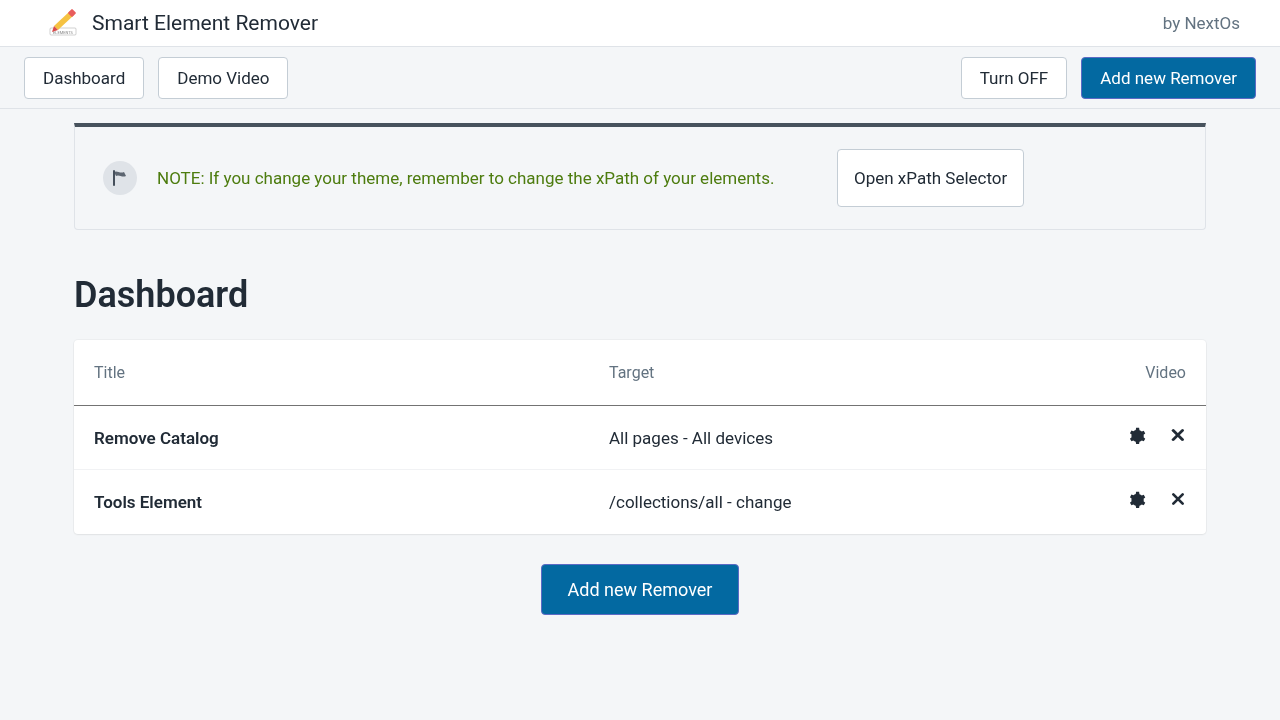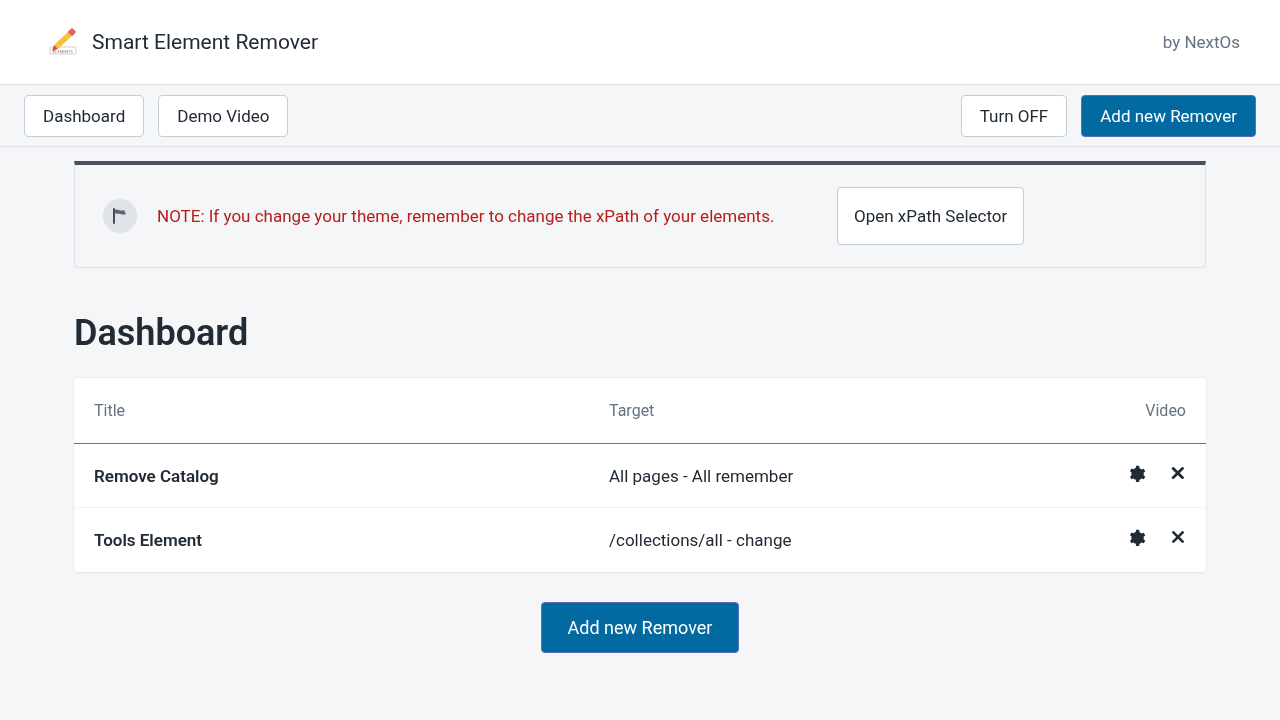--- a/index.html
+++ b/index.html
@@ -7,21 +7,21 @@
       font-family: -apple-system, BlinkMacSystemFont, "Segoe UI", Roboto, Helvetica, Arial, sans-serif;
       background: #f4f6f8;
       color: #212b36;
       width: 1280px;
       height: 720px;
       overflow: hidden;
     }
     .topbar {
       background: #fff;
       border-bottom: 1px solid #dfe3e8;
-      height: 85px;
+      height: 47px;
       display: flex;
       align-items: center;
       justify-content: space-between;
       padding: 0 40px 0 48px;
     }
     .topbar-left {
       display: flex;
       align-items: center;
       gap: 14px;
     }
@@ -87,21 +87,21 @@
       border-radius: 50%;
       background: #dfe3e8;
       display: flex;
       align-items: center;
       justify-content: center;
       flex-shrink: 0;
       color: #454f5b;
     }
     .notice-text {
       font-size: 17px;
-      color: #b91c1c;
+      color: #4d7c0f;
       flex: 1;
       max-width: 660px;
     }
     .notice .btn {
       font-size: 17px;
       padding: 18px 16px;
     }
     .page-title {
       margin-top: 44px;
       font-size: 36px;
@@ -211,21 +211,21 @@
 
   <div class="table-card">
     <div class="table-header">
       <div class="col-title">Title</div>
       <div class="col-target">Target</div>
       <div class="col-tools" style="display:block;">Video</div>
     </div>
 
     <div class="table-row">
       <div class="col-title">Remove Catalog</div>
-      <div class="col-target">All pages - All remember</div>
+      <div class="col-target">All pages - All devices</div>
       <div class="col-tools">
         <span class="tool-icon">
           <svg width="18" height="18" viewBox="0 0 24 24" fill="#212b36">
               <path d="M12 8a4 4 0 100 8 4 4 0 000-8zm9 4a7.9 7.9 0 00-.2-1.8l2.2-1.7-2-3.5-2.6 1a8 8 0 00-3.1-1.8L14.8 1h-4l-.5 2.9A8 8 0 007.2 5.7l-2.6-1-2 3.5 2.2 1.7A7.9 7.9 0 004.6 12c0 .6.1 1.2.2 1.8l-2.2 1.7 2 3.5 2.6-1a8 8 0 003.1 1.8l.5 2.9h4l.5-2.9a8 8 0 003.1-1.8l2.6 1 2-3.5-2.2-1.7c.1-.6.2-1.2.2-1.8z"></path>
             </svg>
         </span>
         <span class="tool-icon">
           <svg width="16" height="16" viewBox="0 0 24 24" fill="#212b36">
               <path d="M18.3 5.7L12 12l6.3 6.3-1.4 1.4L10.6 13.4 4.3 19.7 2.9 18.3 9.2 12 2.9 5.7l1.4-1.4L10.6 10.6 16.9 4.3z" transform="scale(1.1) translate(-1,-1)"></path>
               <rect x="3" y="3" width="18" height="18" fill="none"></rect>

